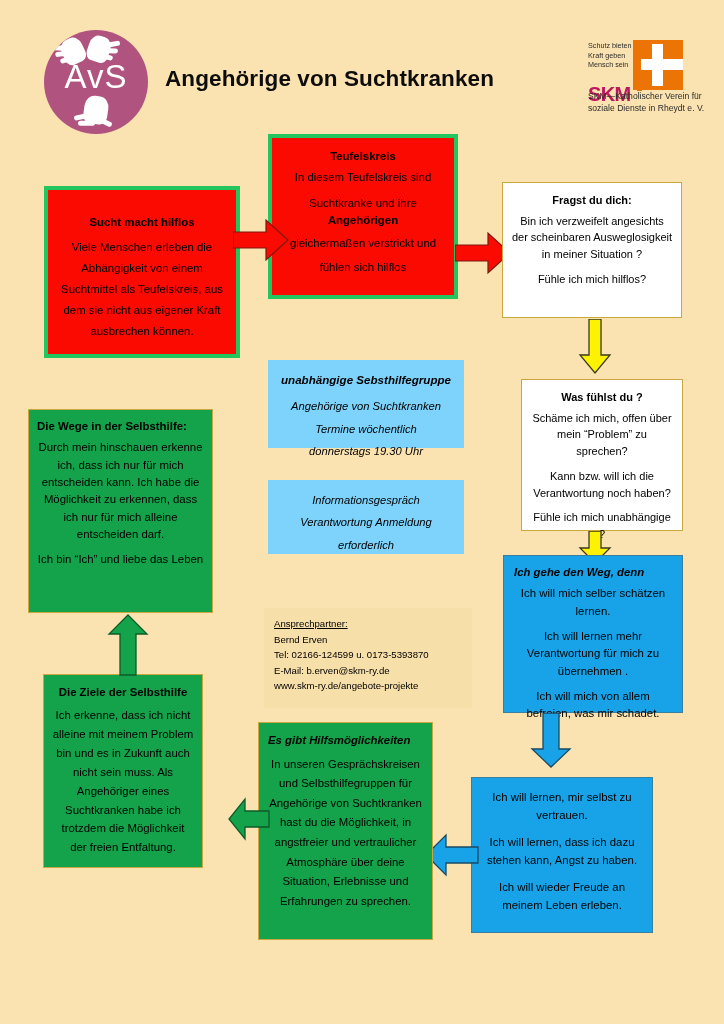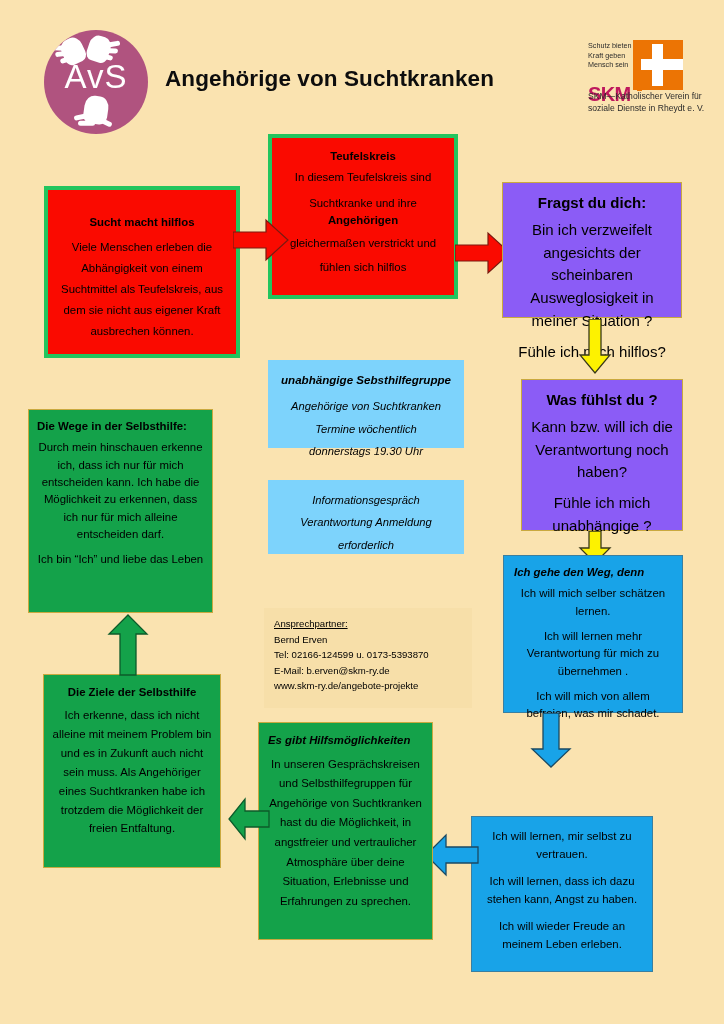--- a/index.html
+++ b/index.html
@@ -69,21 +69,21 @@
     padding:6px 8px;
     text-align:center;
     line-height:1.52;
   }
   .box .hd{font-weight:bold;display:block;margin-bottom:4px;}
   .box .hd-i{font-weight:bold;font-style:italic;display:block;margin-bottom:4px;text-align:left;}
   .box p{margin:0 0 8px 0;}
   .box p:last-child{margin-bottom:0;}
 
   .red{background:#fa0a00;border:4px solid #22c55e;font-size:11.4px;}
-  .yellow{background:#8b5cf6;border:1px solid #c9a93f;font-size:15px;}
+  .yellow{background:#ffffff;border:1px solid #c9a93f;font-size:11px;}
   .green{background:#14a24a;border:1px solid #c9a93f;font-size:11.4px;}
   .blue{background:#18a3e8;border:1px solid #3a7fa0;font-size:11.4px;}
   .tan{background:#7dd3fc;font-size:11.2px;font-style:italic;}
 
   
   .arrow{position:absolute;}
   .arrow svg{display:block;}
 
   
   .contact{
@@ -183,20 +183,21 @@
   </div>
 
   <div class="arrow" style="left:578px;top:319px;">
     <svg width="34" height="56" viewBox="0 0 34 56">
       <polygon points="11,0 23,0 23,36 32,36 17,54 2,36 11,36" fill="#fdf200" stroke="#3a3a1a" stroke-width="1.3"></polygon>
     </svg>
   </div>
 
   <div class="abs box yellow" style="left:521px;top:379px;width:162px;height:152px;padding-top:9px;">
     <span class="hd">Was fühlst du ?</span>
+    <p>Schäme ich mich, offen über mein “Problem” zu sprechen?</p>
     <p>Kann bzw. will ich die Verantwortung noch haben?</p>
     <p>Fühle ich mich unabhängige ?</p>
   </div>
 
   <div class="arrow" style="left:578px;top:531px;">
     <svg width="34" height="34" viewBox="0 0 34 34">
       <polygon points="11,0 23,0 23,17 32,17 17,32 2,17 11,17" fill="#fdf200" stroke="#3a3a1a" stroke-width="1.3"></polygon>
     </svg>
   </div>
 
@@ -206,21 +207,21 @@
     <p>Ich will lernen mehr Verantwortung für mich zu übernehmen .</p>
     <p>Ich will mich von allem befreien, was mir schadet.</p>
   </div>
 
   <div class="arrow" style="left:530px;top:713px;">
     <svg width="42" height="56" viewBox="0 0 42 56">
       <polygon points="13,0 29,0 29,36 40,36 21,54 2,36 13,36" fill="#18a3e8" stroke="#1a4a63" stroke-width="1.3"></polygon>
     </svg>
   </div>
 
-  <div class="abs box blue" style="left:471px;top:777px;width:182px;height:156px;padding-top:10px;line-height:1.62;margin-top:39px;">
+  <div class="abs box blue" style="left:471px;top:777px;width:182px;height:156px;padding-top:10px;line-height:1.62;">
     <p>Ich will lernen, mir selbst  zu vertrauen.</p>
     <p>Ich will lernen, dass ich dazu stehen kann, Angst zu haben.</p>
     <p>Ich will wieder Freude an meinem Leben erleben.</p>
   </div>
 
   <div class="arrow" style="left:425px;top:833px;">
     <svg width="54" height="44" viewBox="0 0 54 44">
       <polygon points="53,14 21,14 21,2 1,22 21,42 21,30 53,30" fill="#18a3e8" stroke="#1a4a63" stroke-width="1.3"></polygon>
     </svg>
   </div>
@@ -229,21 +230,21 @@
     <span class="hd-i">Es gibt Hilfsmöglichkeiten</span>
     <div>In unseren Gesprächskreisen und Selbsthilfegruppen für Angehörige von Suchtkranken hast du  die Möglichkeit, in angstfreier und vertraulicher Atmosphäre über deine Situation, Erlebnisse und Erfahrungen zu sprechen.</div>
   </div>
 
   <div class="arrow" style="left:228px;top:797px;">
     <svg width="42" height="44" viewBox="0 0 42 44">
       <polygon points="41,14 17,14 17,2 1,22 17,42 17,30 41,30" fill="#14a24a" stroke="#0c5b2a" stroke-width="1.3"></polygon>
     </svg>
   </div>
 
-  <div class="abs box green" style="left:43px;top:674px;width:178px;height:194px;padding-top:8px;line-height:1.66;">
+  <div class="abs box green" style="left:43px;top:674px;width:160px;height:194px;padding-top:8px;line-height:1.66;">
     <span class="hd">Die Ziele der Selbsthilfe</span>
     <div>Ich erkenne, dass ich nicht alleine mit meinem Problem bin und es in Zukunft auch nicht sein muss. Als Angehöriger eines Suchtkranken habe ich trotzdem die Möglichkeit der freien Entfaltung.</div>
   </div>
 
   <div class="arrow" style="left:106px;top:614px;">
     <svg width="44" height="62" viewBox="0 0 44 62">
       <polygon points="22,1 41,20 30,20 30,61 14,61 14,20 3,20" fill="#14a24a" stroke="#0c5b2a" stroke-width="1.3"></polygon>
     </svg>
   </div>
 

